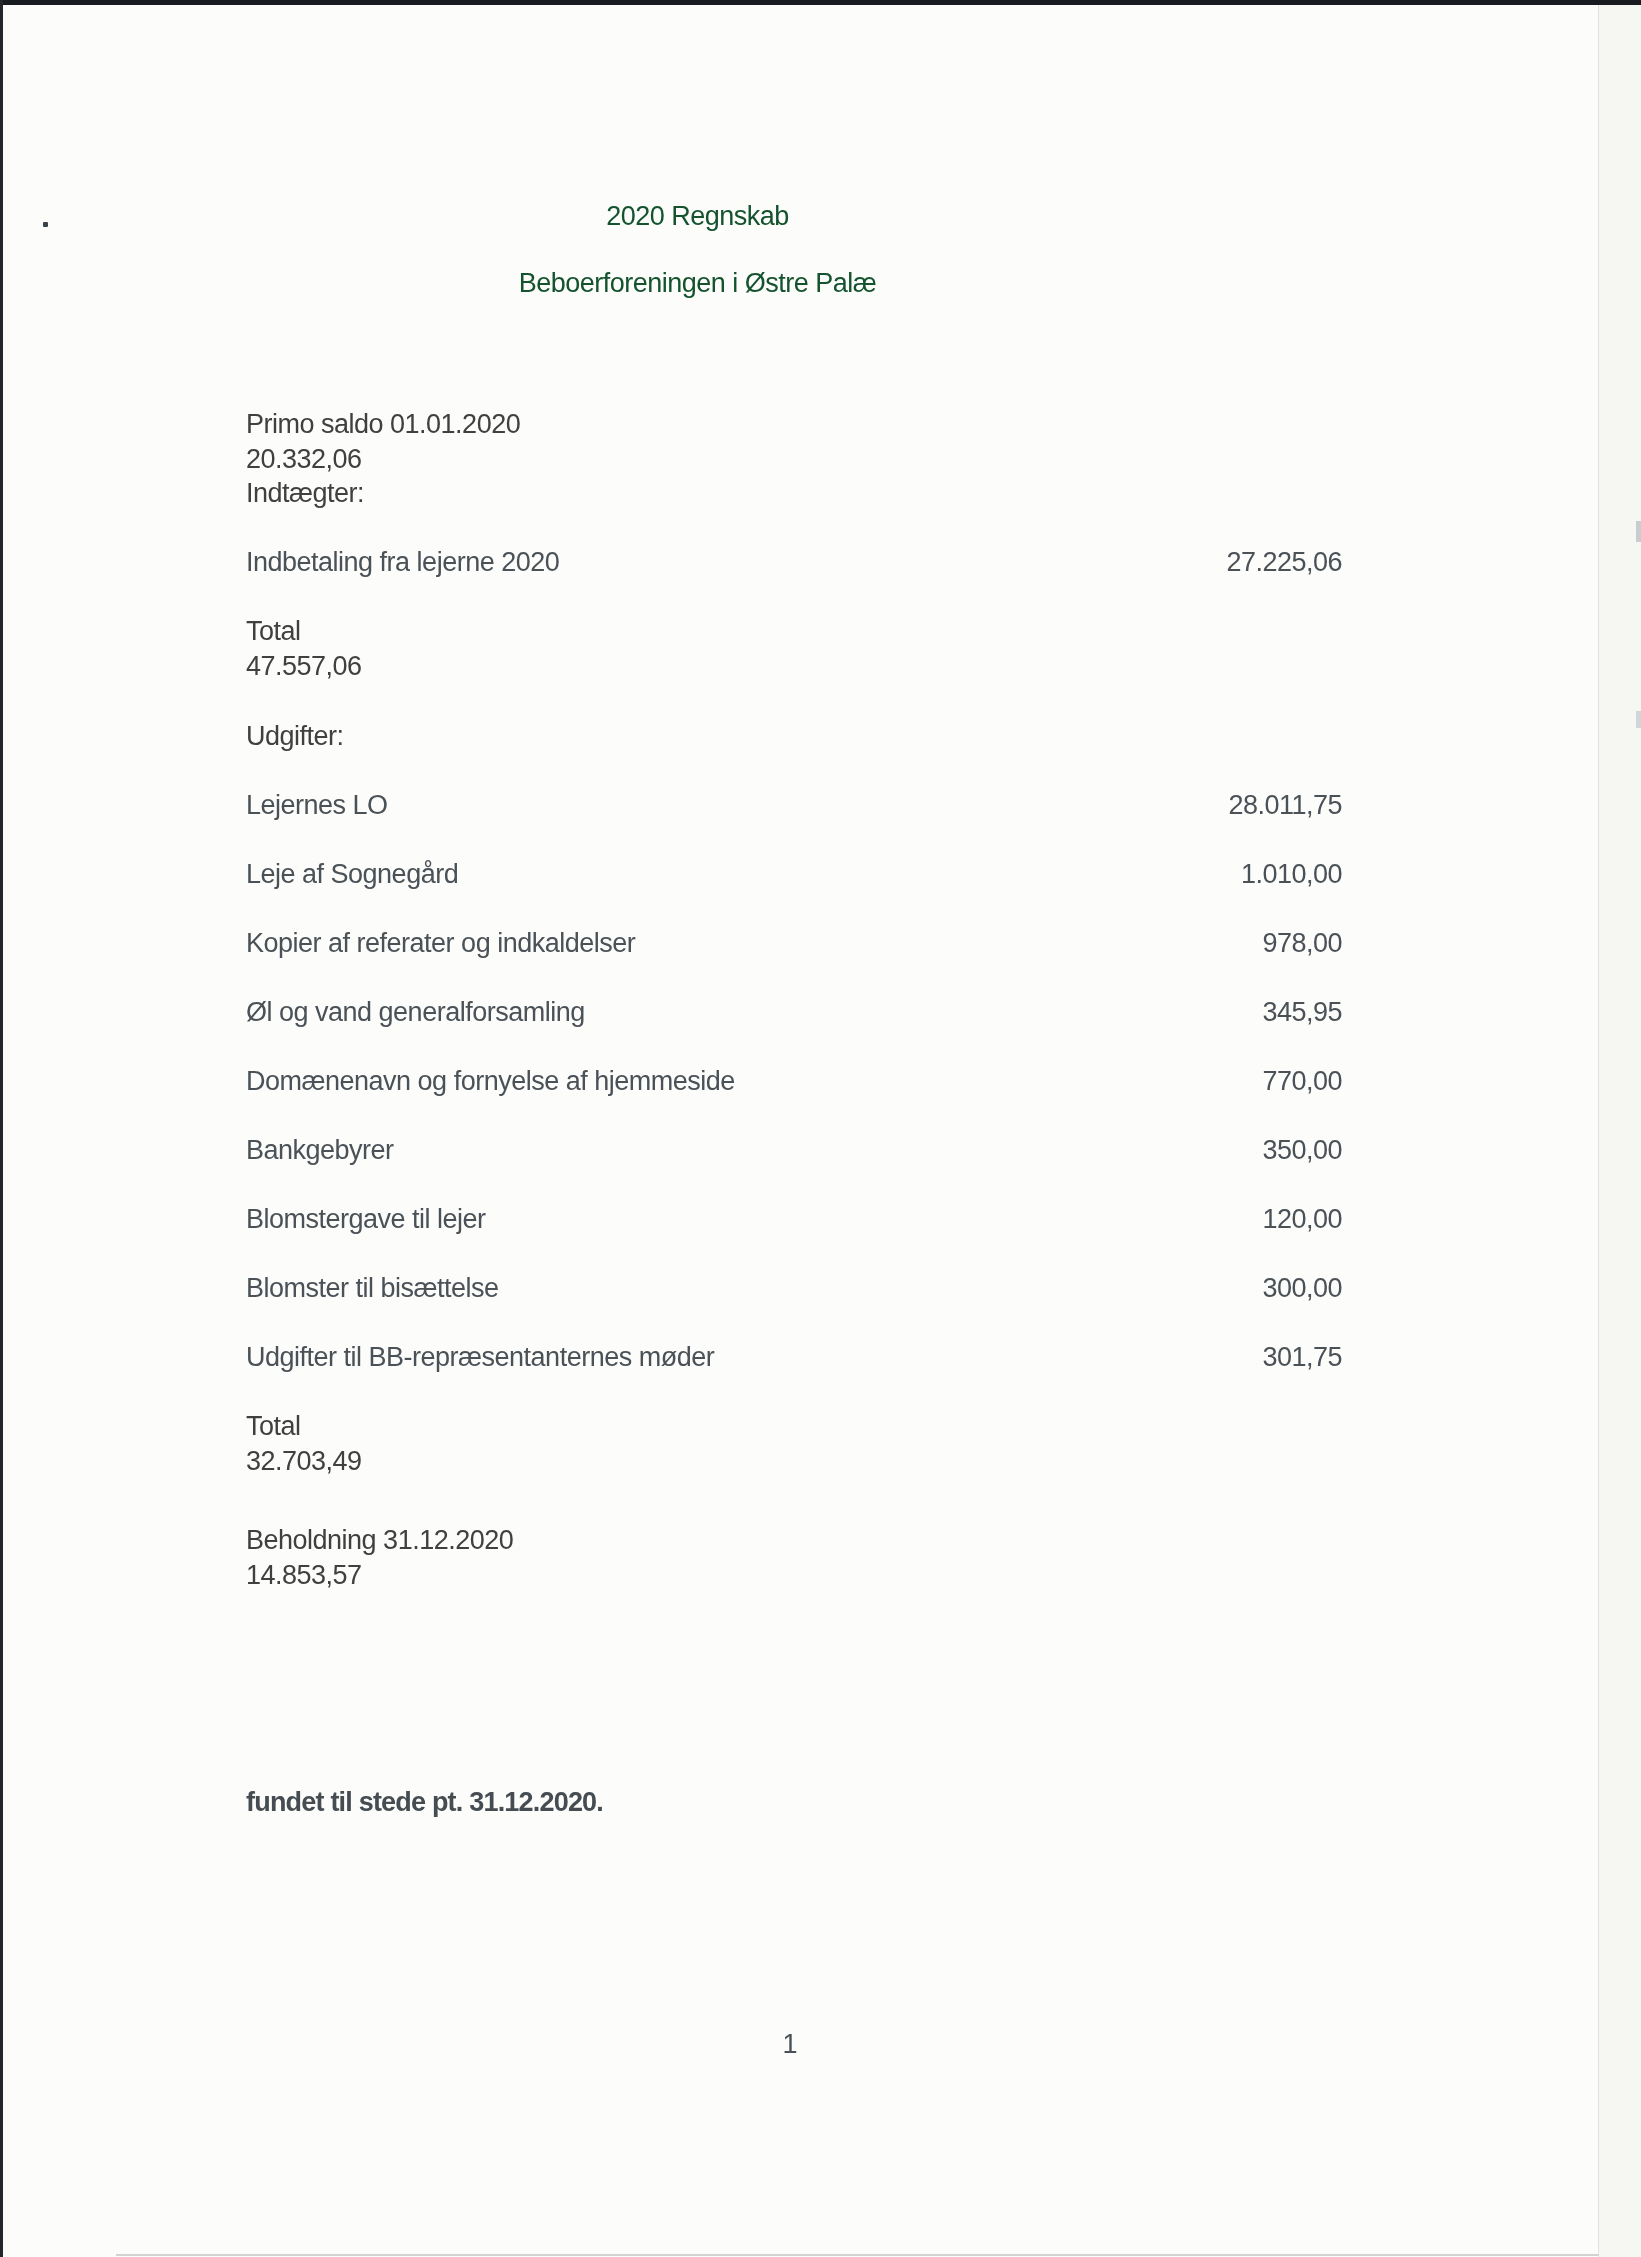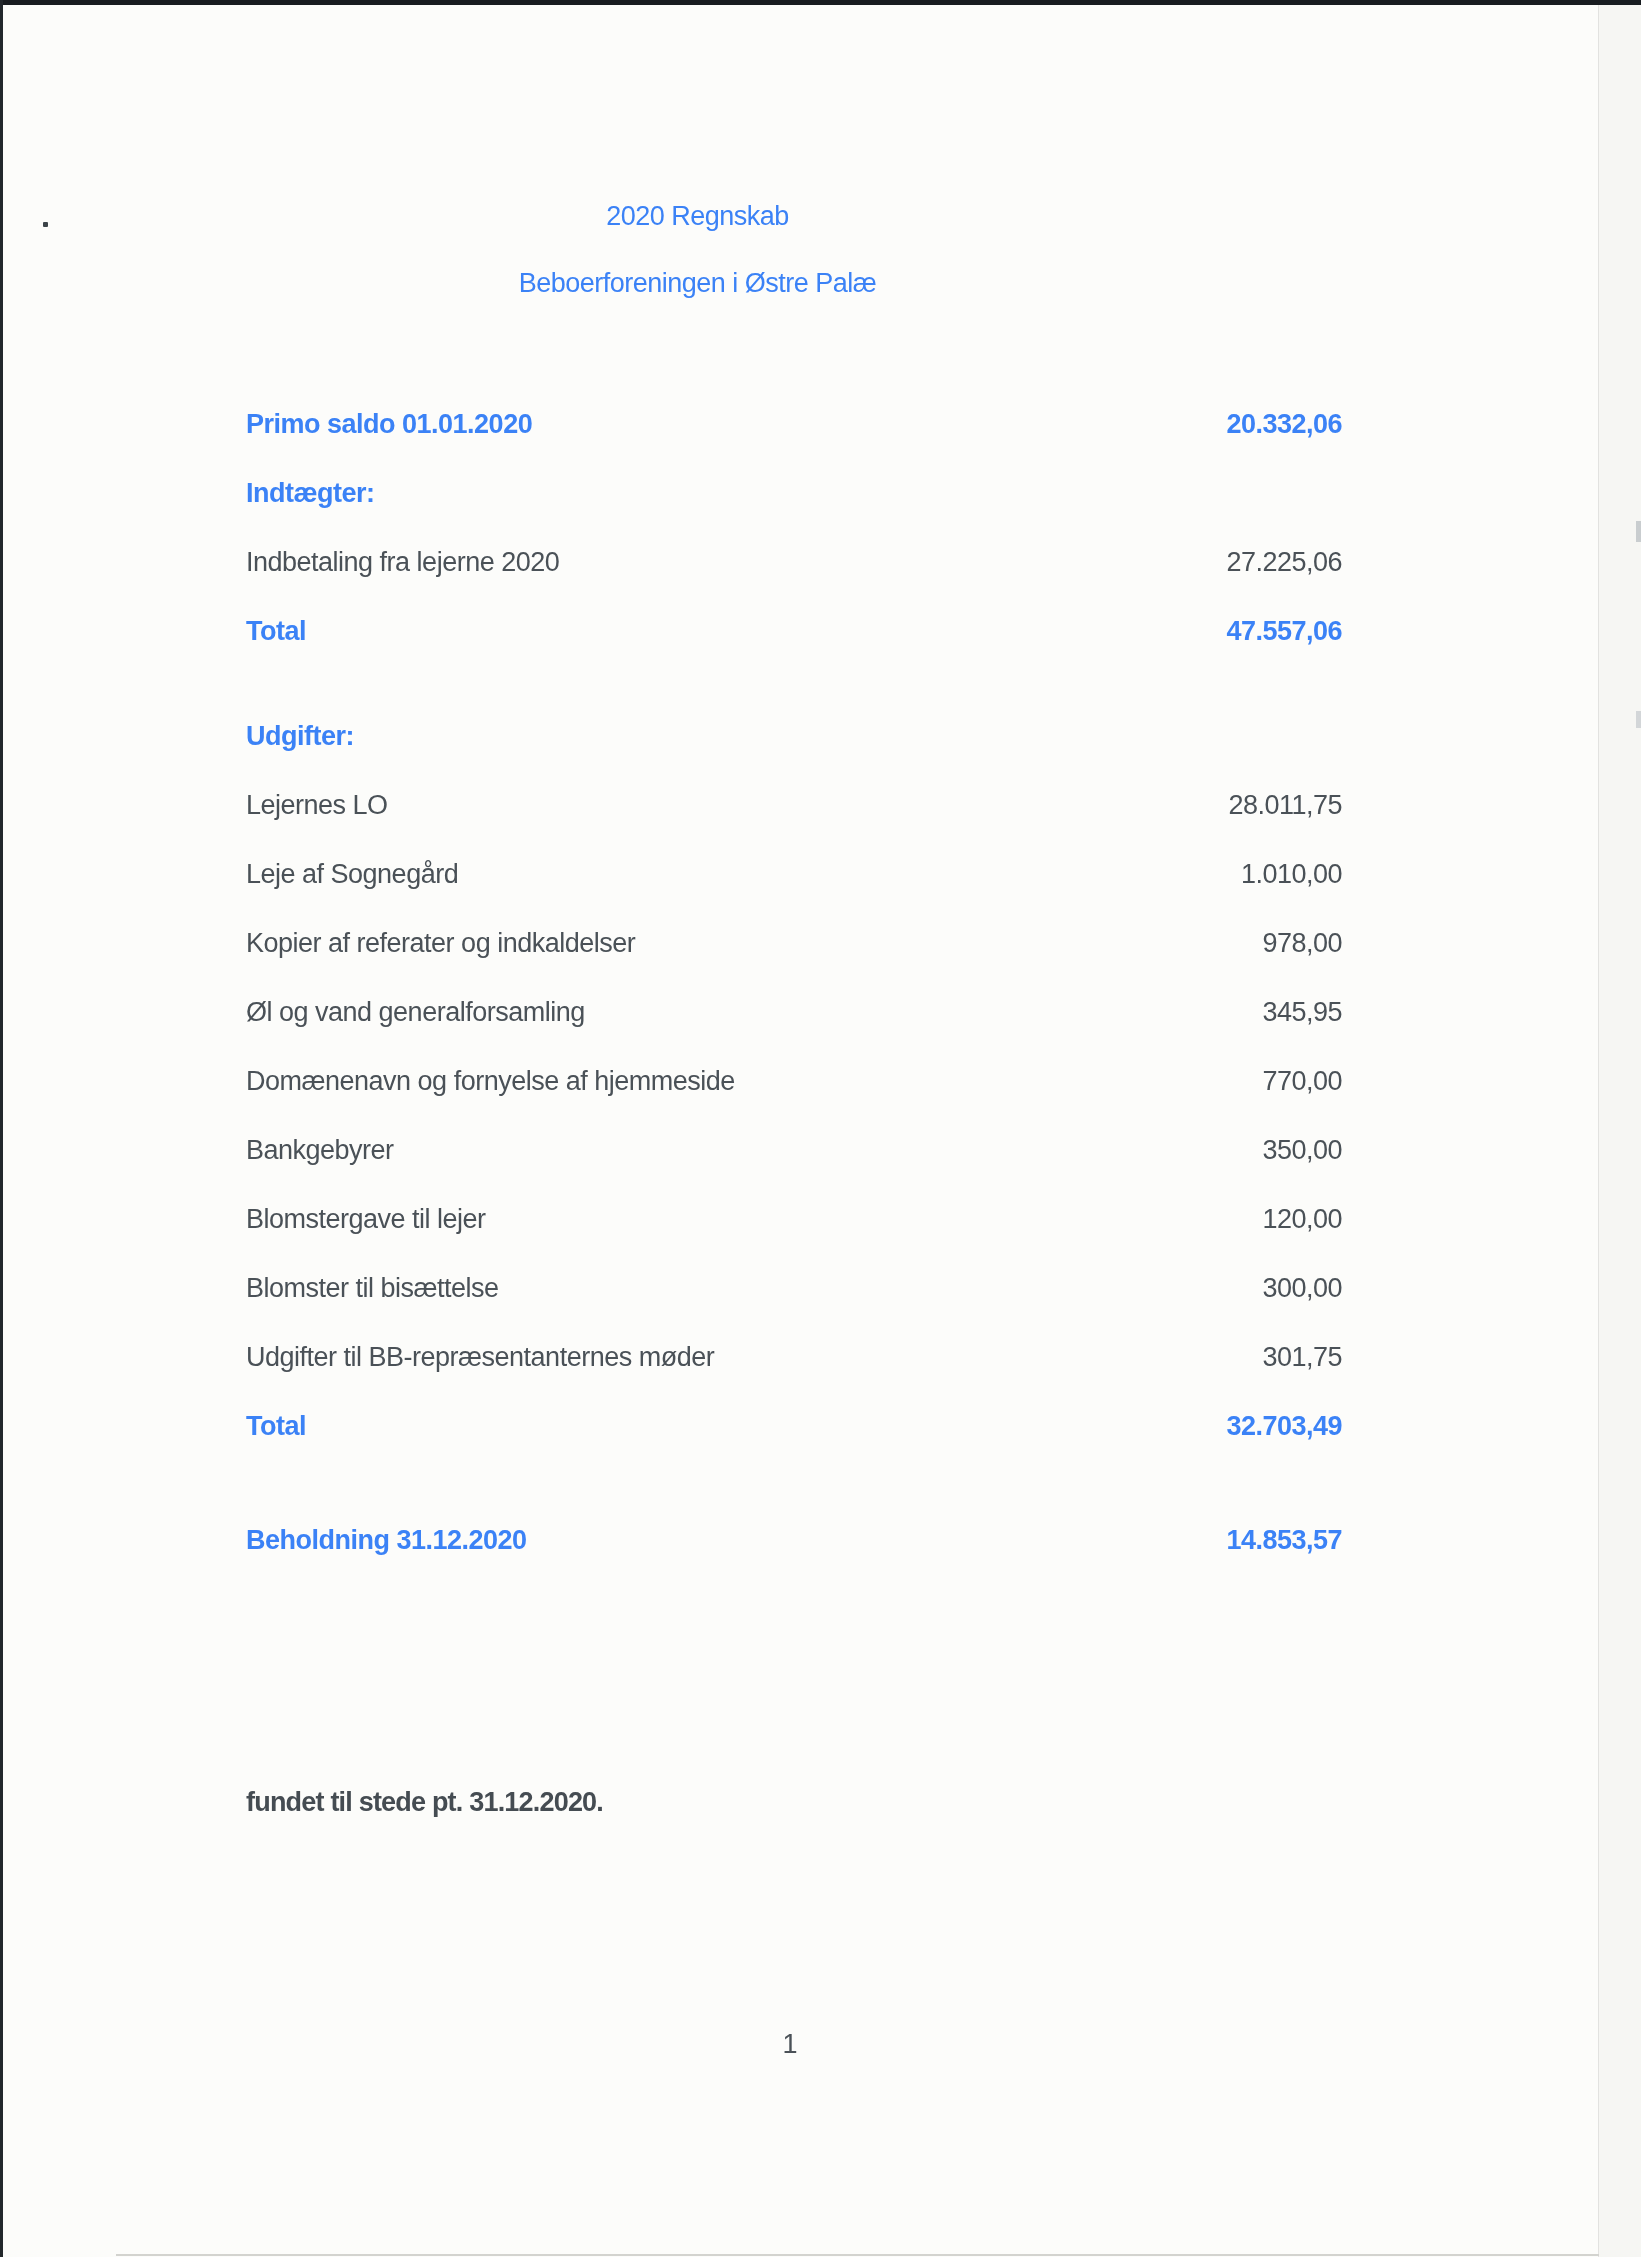--- a/index.html
+++ b/index.html
@@ -41,33 +41,33 @@
   .tick-right-1 { position: absolute; left: 1636px; top: 521px; width: 5.8px; height: 21px; background: #c9cdcf; }
   .tick-right-2 { position: absolute; left: 1636px; top: 711px; width: 5.8px; height: 17.4px; background: #d3d6d8; }
   
   .content {
     position: absolute; left: 246px; top: 0; width: 1096px; height: 2257px;
   }
   .doc-title, .doc-subtitle {
     position: absolute; left: 0; width: 903px;
     text-align: center;
     font-size: 27px; letter-spacing: -0.5px;
-    color: #3b82f6;
+    color: #14532d;
   }
   .doc-title   { top: 201px; }
   .doc-subtitle{ top: 268px; }
   .ledger { position: absolute; left: 0; top: 407px; width: 1096px; }
   .row {
     display: flex; justify-content: space-between; align-items: flex-start;
     height: 35px; margin-bottom: 34px;
     font-size: 27px; line-height: 35px; letter-spacing: -0.5px;
   }
   .row .label  { text-align: left; white-space: nowrap; }
   .row .amount { text-align: right; white-space: nowrap; }
-  .row.bold { font-weight: bold; color: #3b82f6; }
+  .row.bold { font-weight: normal; color: #404040; flex-direction: column; }
   .row.gap-xl { margin-top: 70px; }
   .row.gap-lg { margin-top: 79px; }
   .audit-note {
     position: absolute; left: 0; top: 1777px; width: 1139px;
     font-weight: bold; color: #454c52;
     font-size: 27px; line-height: 51px; letter-spacing: -0.8px;
   }
   .audit-note .note-line { white-space: nowrap; }
   .page-number {
     position: absolute; left: 510px; top: 2029px; width: 68px;

